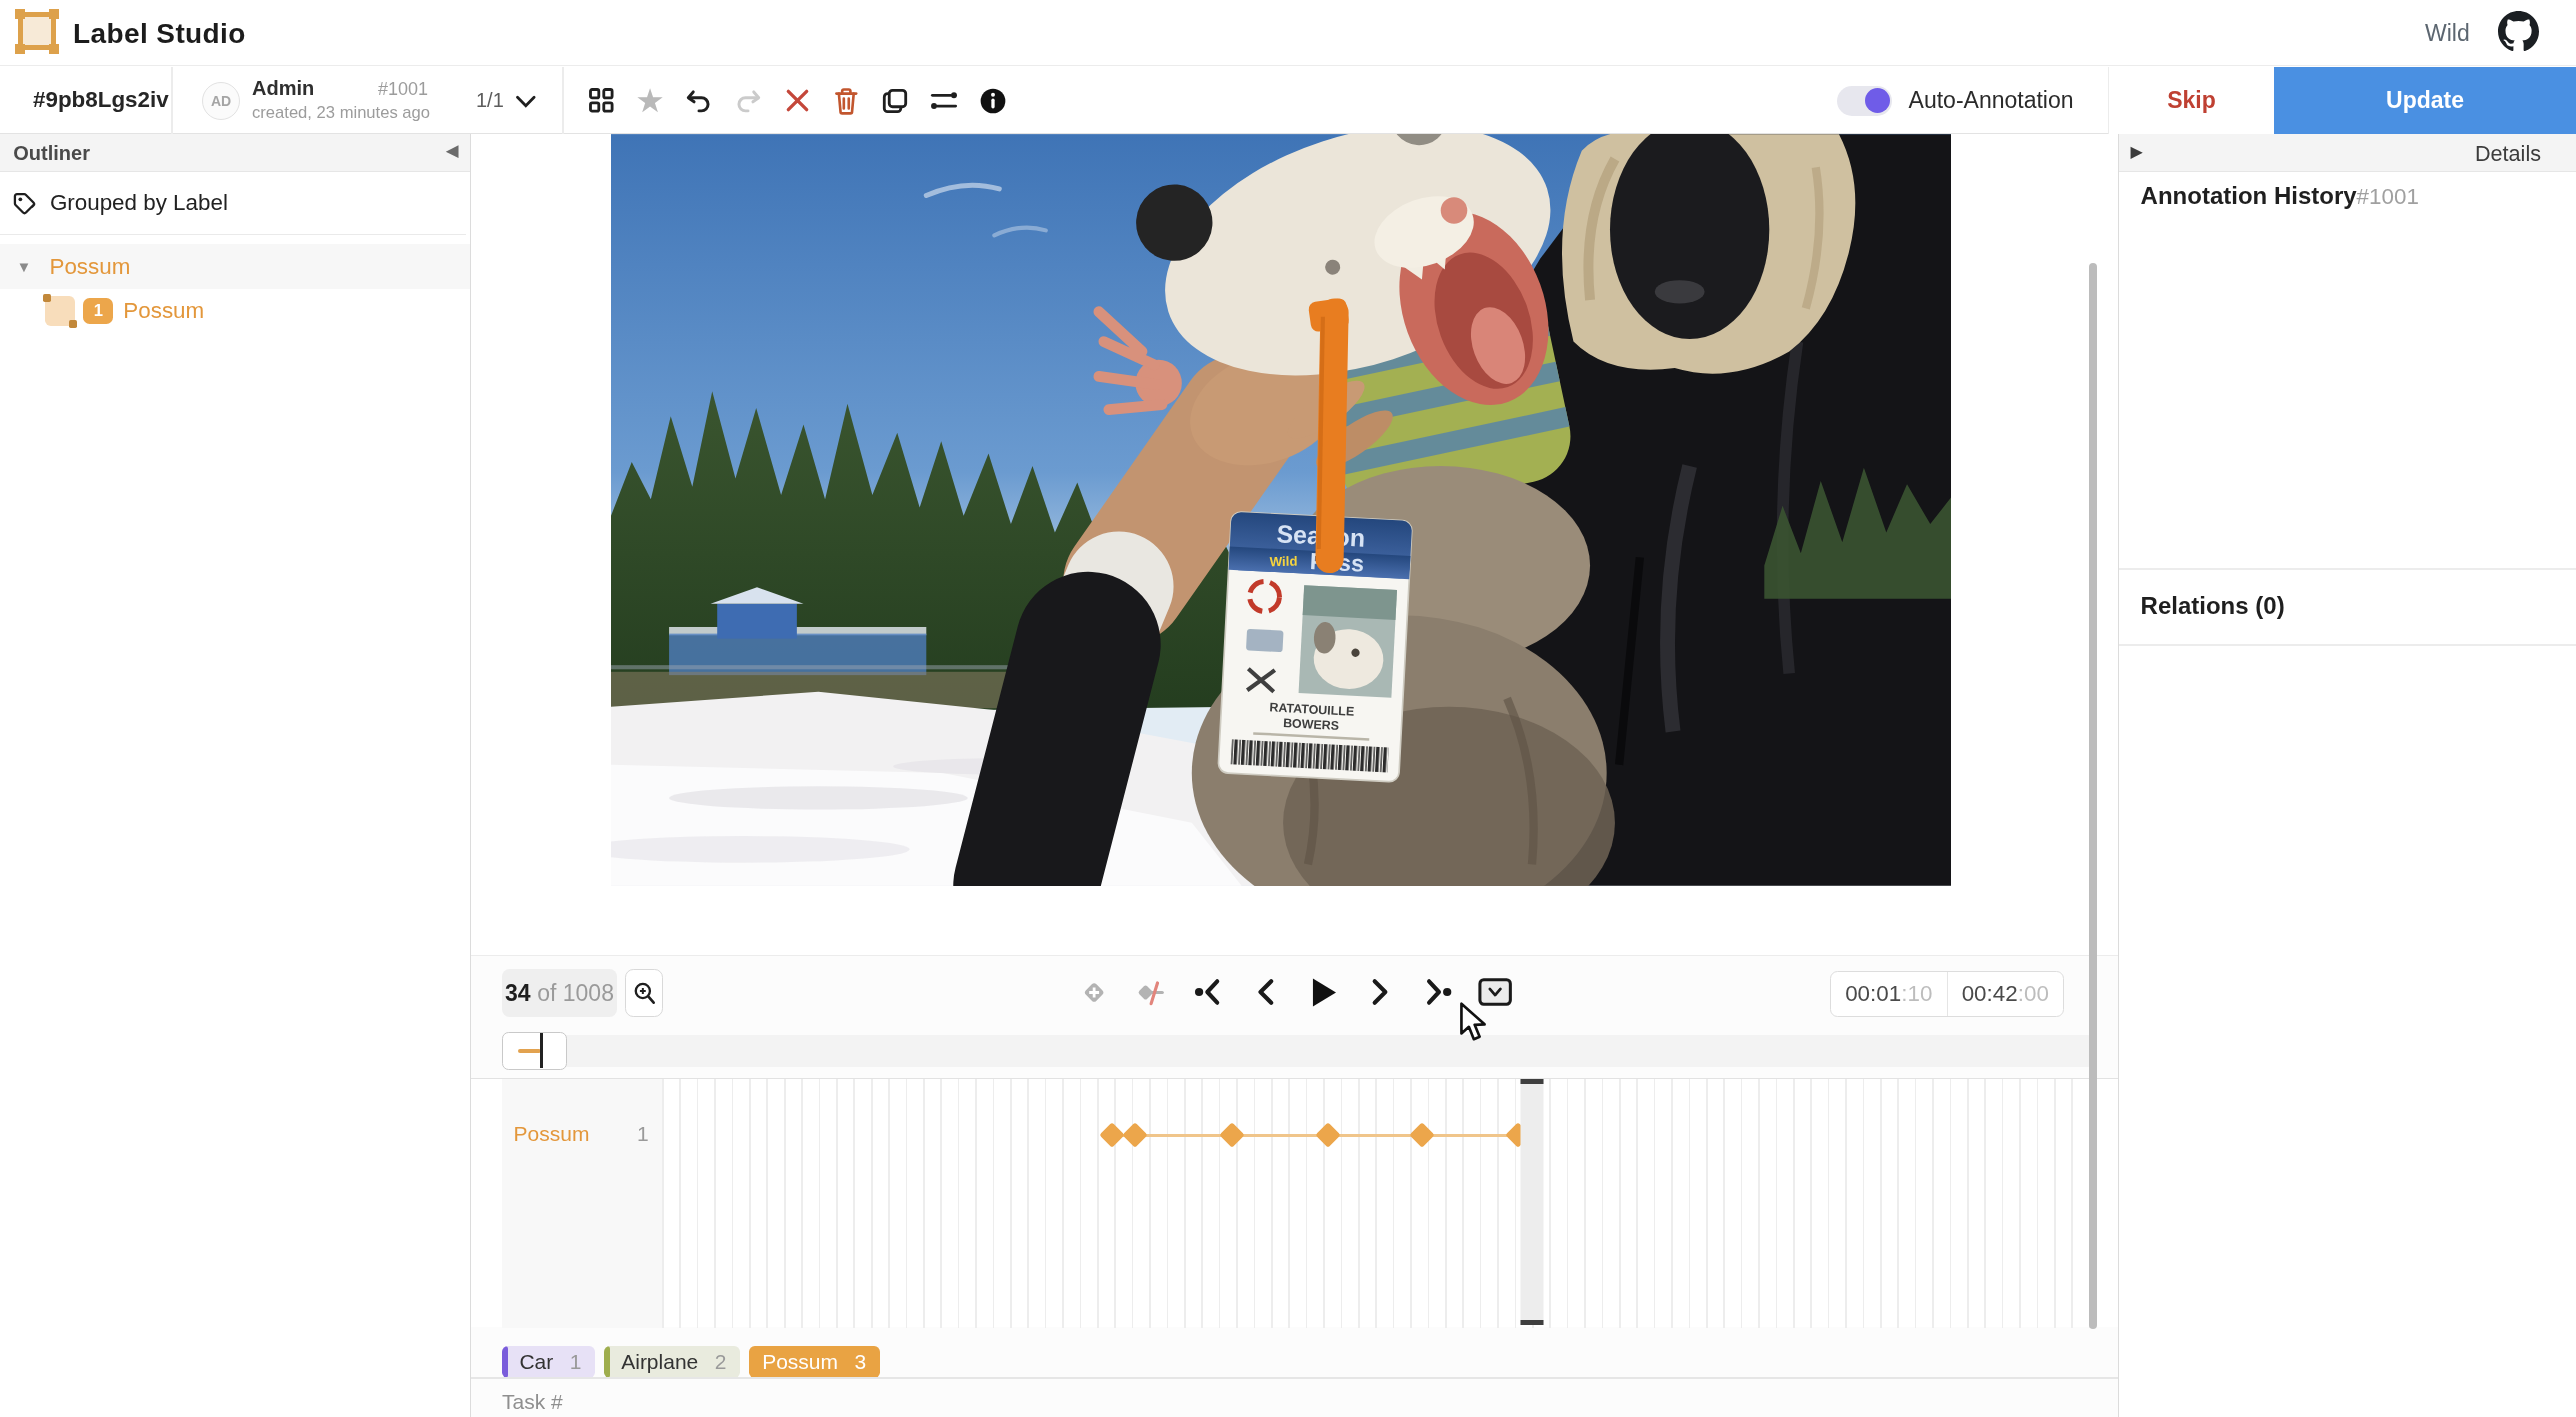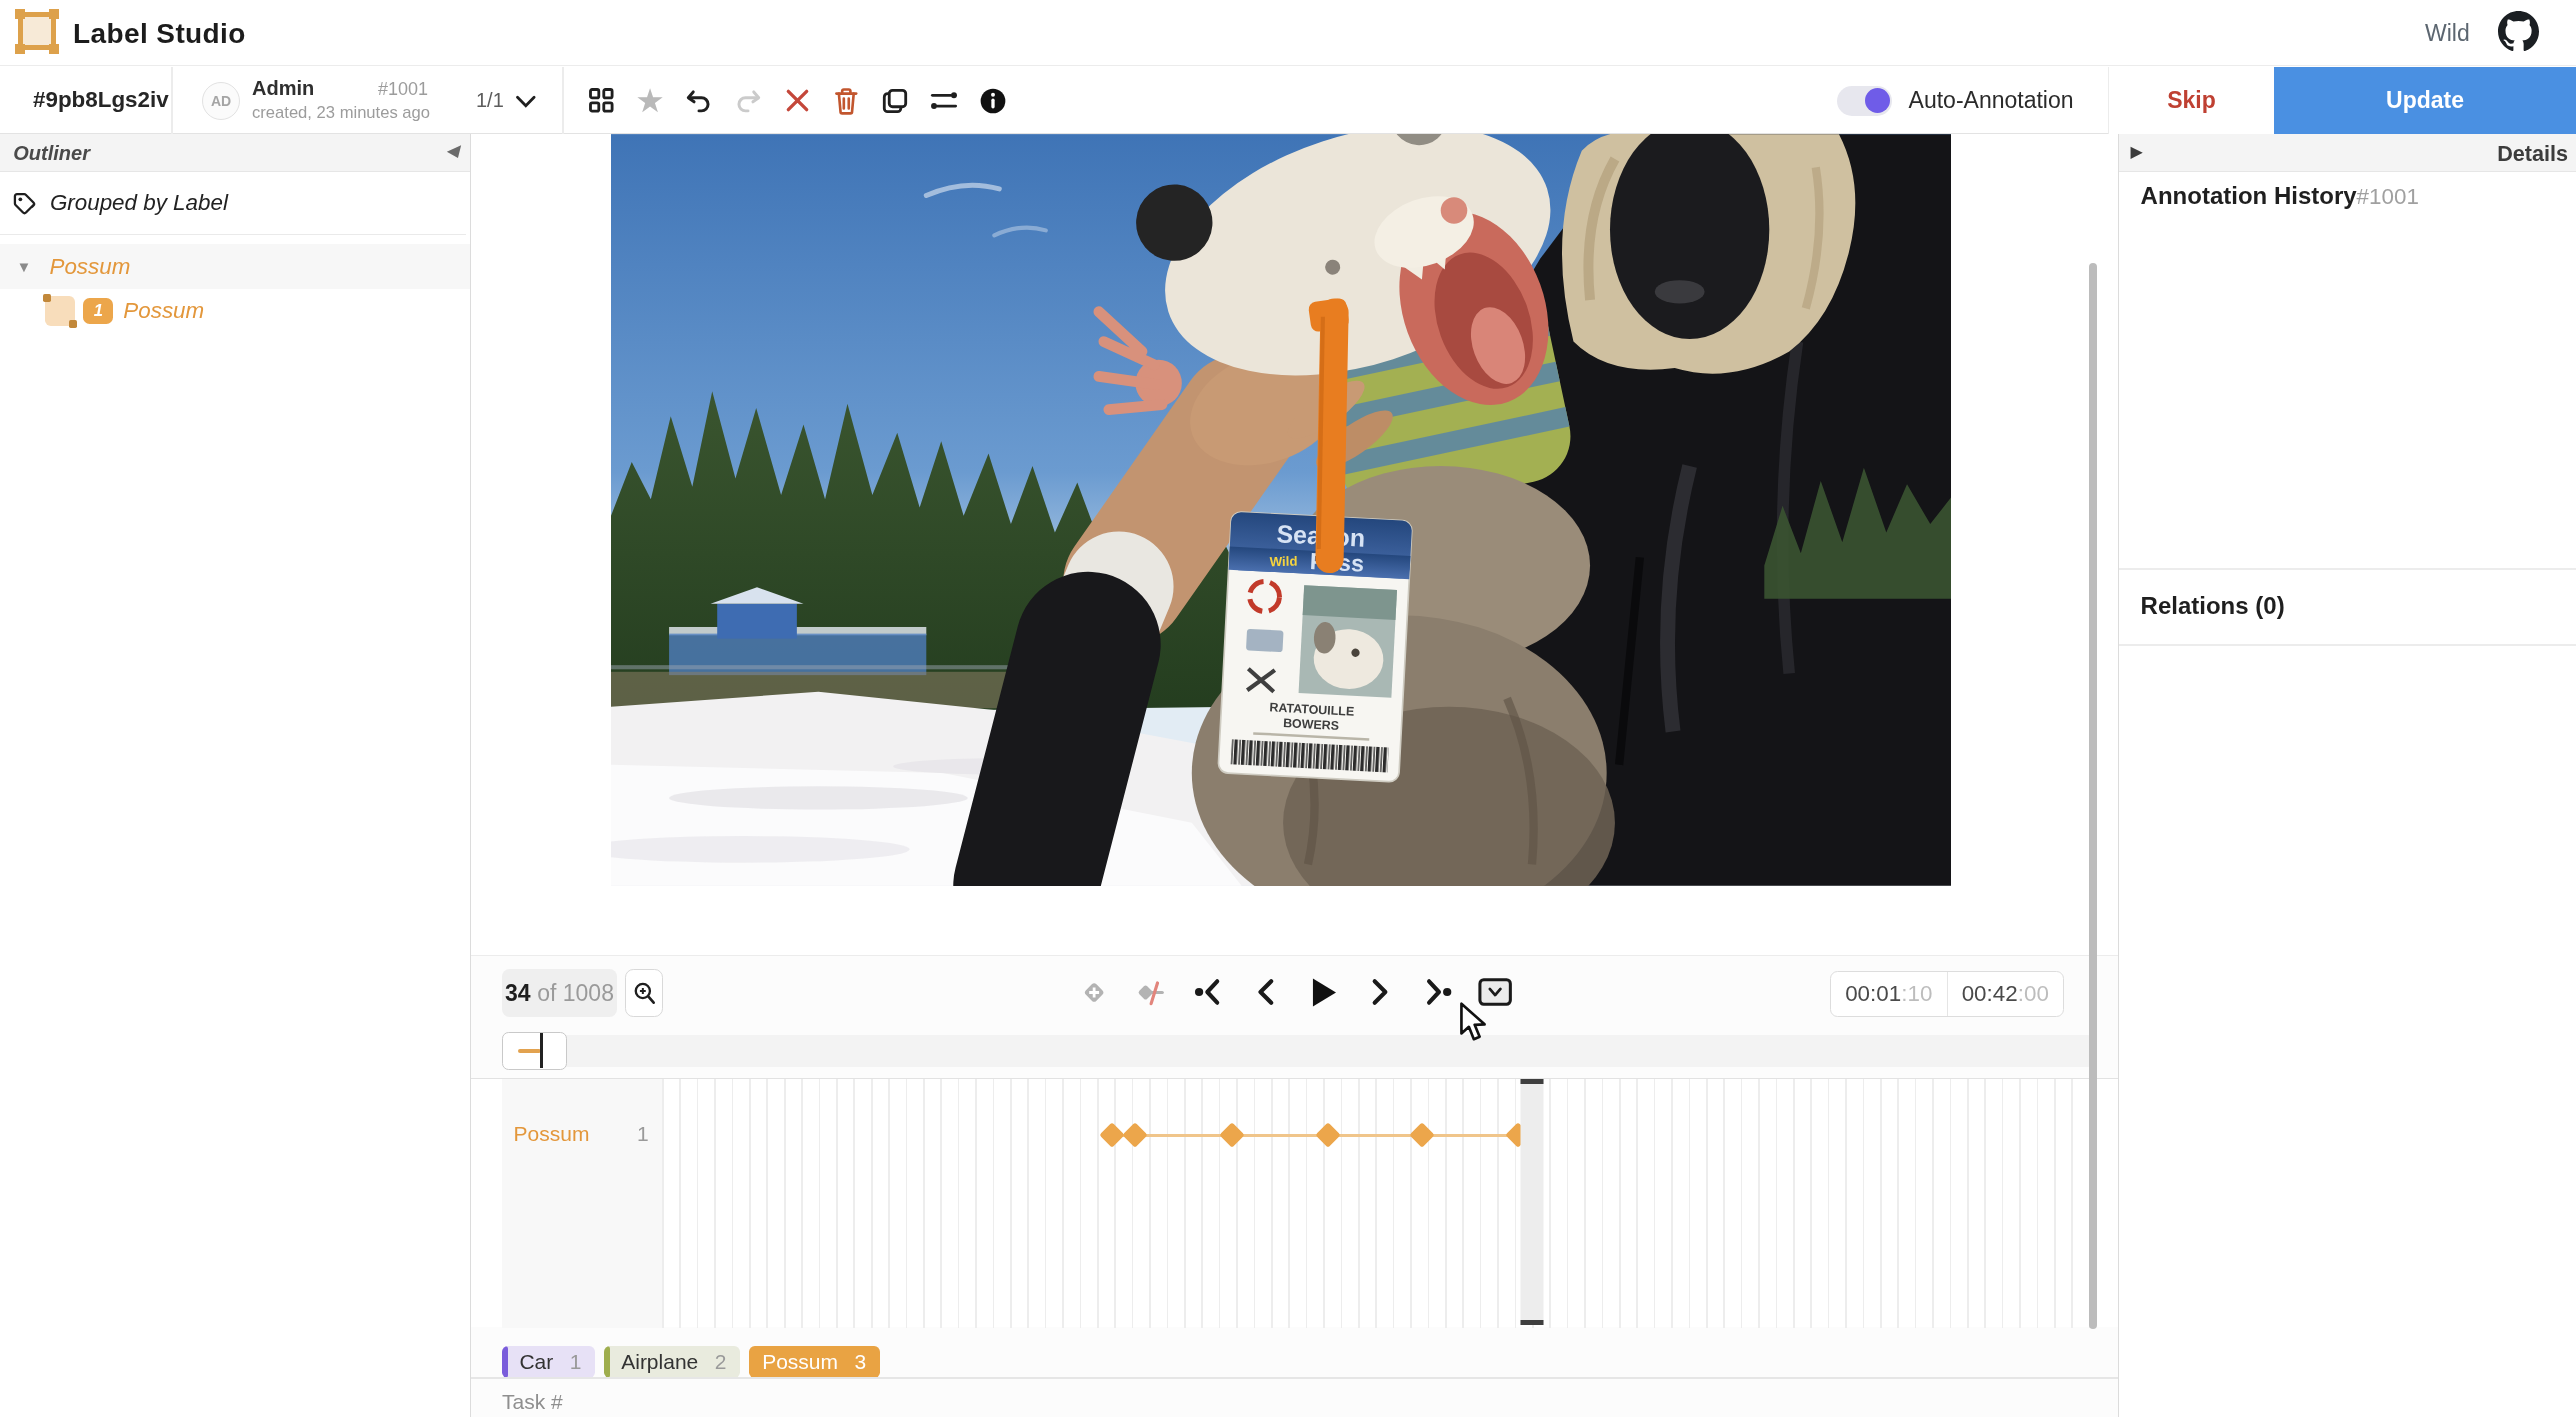--- a/index.html
+++ b/index.html
@@ -32,21 +32,21 @@
   .tbi { width:30px; height:30px; display:flex; align-items:center; justify-content:center; }
   .star-glyph { font-size:33px; color:#b9b9b9; line-height:30px; }
   .toggle-wrap { position:absolute; left:1837px; top:0; height:67px; display:flex; align-items:center; gap:16.6px; }
   .toggle { width:55px; height:30px; border-radius:15px; background:#e7e7ee; position:relative; }
   .toggle .knob { position:absolute; right:2.5px; top:2.5px; width:25px; height:25px; border-radius:50%; background:#6f5ce8; }
   .auto-label { font-size:23px; color:#2b2b2b; }
   .skip-btn { position:absolute; left:2108px; top:0; width:166px; height:67px; background:#fff; border-left:1.7px solid #ececec; display:flex; align-items:center; justify-content:center; font-size:23px; font-weight:700; color:#bf4032; }
   .update-btn { position:absolute; left:2274px; top:0; width:302px; height:67px; background:#4a90e2; display:flex; align-items:center; justify-content:center; font-size:23px; font-weight:600; color:#fff; }
 
   
-  .sidebar { position:absolute; top:134px; left:0; width:471px; height:1283px; background:#fff; border-right:1.7px solid #dcdcdc;font-style:italic; }
+  .sidebar { position:absolute; top:134px; left:0; width:471px; height:1283px; background:#fff; border-right:1.7px solid #dcdcdc; }
   .sb-header { position:absolute; top:0; left:0; right:0; height:38px; background:#f4f4f4; border-bottom:1.7px solid #e6e6e6; }
   .sb-header .t { position:absolute; left:13.3px; top:7.5px; font-size:20px; font-weight:600; color:#4a4a4a; }
   .sb-collapse { position:absolute; right:11.6px; top:6.6px; font-size:16.6px; color:#6b6b6b; }
   .sb-grouped { position:absolute; top:38px; left:0; right:4px; height:63px; border-bottom:1.7px solid #eaeaea; display:flex; align-items:center; gap:13.3px; padding-left:11.6px; font-size:22.4px; color:#222; }
   .tree-group { position:absolute; top:110px; left:0; right:0; height:45px; background:#f7f7f7; display:flex; align-items:center; }
   .tree-caret { margin-left:16.6px; font-size:15px; color:#8a8a8a; }
   .tree-group-label { margin-left:18px; font-size:22.4px; color:#e3973b; }
   .tree-item { position:absolute; top:154px; left:0; right:0; height:46px; display:flex; align-items:center; }
   .region-icon { margin-left:45px; width:30px; height:30px; border-radius:5.8px; background:rgba(236,166,75,.38); position:relative; }
   .region-icon::before, .region-icon::after { content:""; position:absolute; width:7.5px; height:7.5px; border-radius:1.7px; background:#c2883a; }
@@ -97,21 +97,21 @@
   .chip.selected { color:#fff; padding-left:13.3px; }
   .chip.selected .chip-key { color:#fff; }
   .main-divider { position:absolute; left:0; top:1243px; width:1647px; height:1.7px; background:#e6e6e6; }
   .task-label { position:absolute; left:31px; top:1256px; font-size:21px; color:#8f8f8f; }
   .v-scrollbar { position:absolute; left:1618px; top:129px; width:7.5px; height:1066px; background:#bcbcbc; border-radius:4.1px; }
 
   
   .rightpanel { position:absolute; top:134px; left:2118px; width:458px; height:1283px; background:#fff; border-left:1.7px solid #dcdcdc; }
   .rp-header { position:absolute; top:0; left:0; right:0; height:38px; background:#f4f4f4; border-bottom:1.7px solid #e6e6e6; }
   .rp-expand { position:absolute; left:11.6px; top:7.5px; font-size:16px; color:#3c3c3c; }
-  .rp-title { position:absolute; right:8px; top:6.6px; font-size:21.6px; font-weight:700; color:#3c3c3c; }
+  .rp-title { position:absolute; right:35px; top:6.6px; font-size:21.6px; font-weight:400; color:#3c3c3c; }
   .rp-history { position:absolute; left:21.6px; right:21.6px; top:48px; display:flex; justify-content:flex-start; align-items:baseline; }
   .rp-history .h { font-size:24px; font-weight:700; color:#1f1f1f; }
   .rp-history .id { font-size:22.4px; color:#a0a0a0; }
   .rp-div1 { position:absolute; left:0; right:0; top:434px; height:1.7px; background:#ececec; }
   .rp-relations { position:absolute; left:21.6px; top:458px; font-size:24px; font-weight:700; color:#1f1f1f; }
   .rp-div2 { position:absolute; left:0; right:0; top:510px; height:1.7px; background:#ececec; }
 
   .cursor-svg { position:absolute; left:987px; top:868px; pointer-events:none; }
   svg text { font-family:"Liberation Sans", sans-serif; }
 </style>

